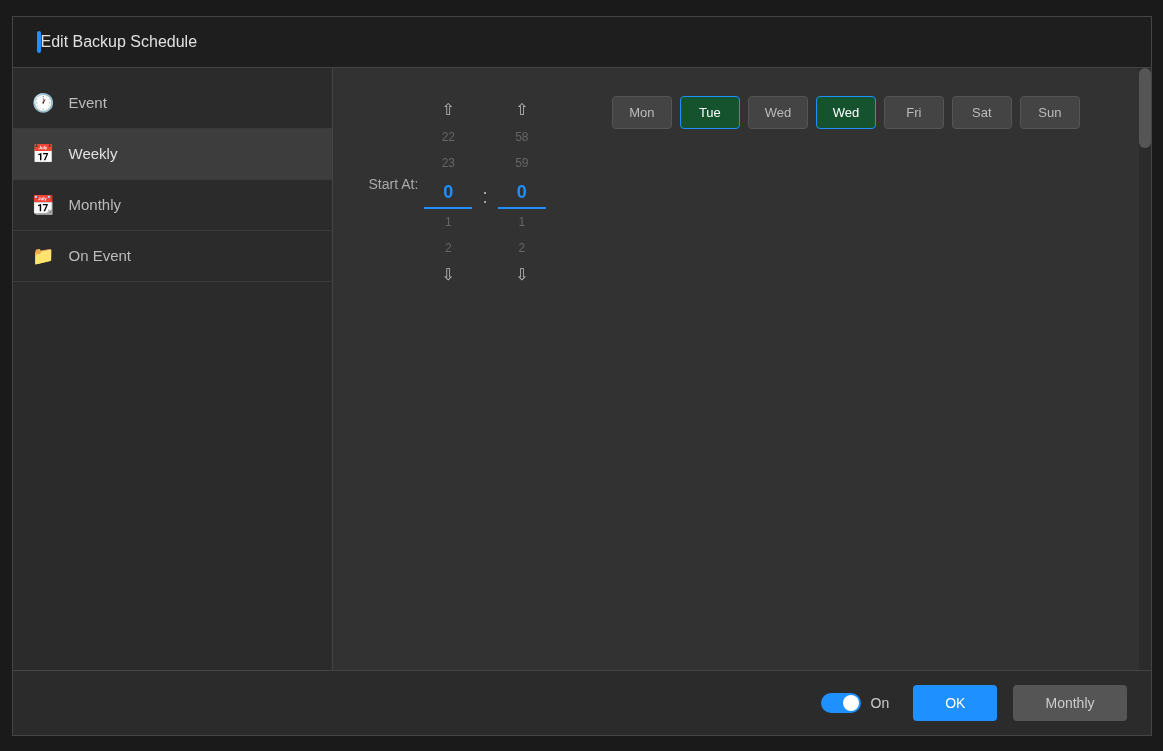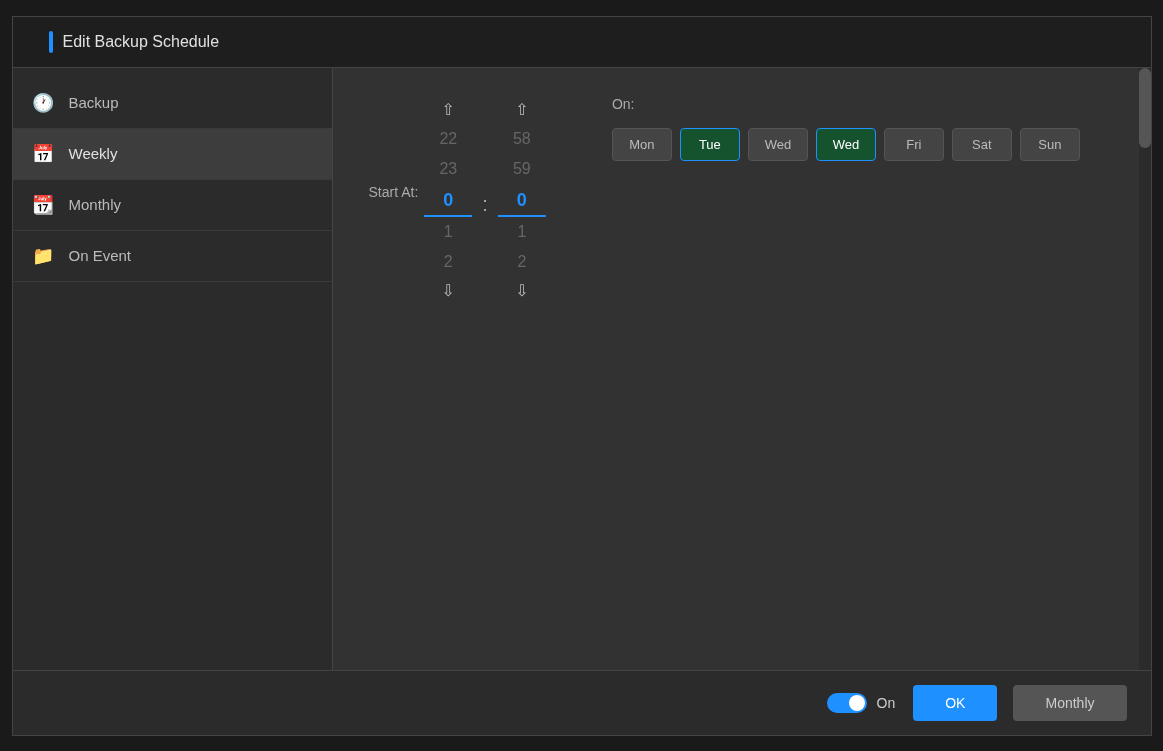--- a/index.html
+++ b/index.html
@@ -16,25 +16,24 @@
     .dialog {
       background: #2b2b2b;
       width: 1140px;
       height: 720px;
       border: 1px solid #444;
       display: flex;
       flex-direction: column;
     }
     .dialog-header {
       background: #1e1e1e;
-      padding: 14px 36px;
+      padding: 14px 24px;
       border-bottom: 1px solid #444;
       display: flex;
       align-items: center;
-      gap: 10px;
     }
     .header-accent {
       width: 4px;
       height: 22px;
       background: #1e90ff;
       border-radius: 2px;
     }
     .dialog-title {
       color: #e0e0e0;
       font-size: 16px;
@@ -131,21 +130,21 @@
       background: none;
       border: none;
       color: #bbb;
       font-size: 16px;
       cursor: pointer;
       padding: 6px 10px;
       line-height: 1;
     }
     .time-value {
       color: #e0e0e0;
-      font-size: 16px;
+      font-size: 12px;
       padding: 6px 0;
       text-align: center;
     }
     .time-value.current {
       color: #1e90ff;
       font-size: 18px;
       font-weight: bold;
       border-bottom: 2px solid #1e90ff;
       width: 48px;
       text-align: center;
@@ -185,21 +184,21 @@
       padding: 14px 24px;
       display: flex;
       align-items: center;
       justify-content: flex-end;
       gap: 16px;
     }
     .toggle-group {
       display: flex;
       align-items: center;
       gap: 10px;
-      margin-right: 2px;
+      margin-right: 8px;
     }
     .toggle-label {
       color: #ccc;
       font-size: 14px;
     }
     .toggle {
       width: 40px;
       height: 20px;
       background: #1e90ff;
       border-radius: 10px;
@@ -239,21 +238,21 @@
   <div class="dialog-header">
     <div class="header-accent"></div>
     <span class="dialog-title">Edit Backup Schedule</span>
   </div>
 
   <div class="dialog-body">
 
     <div class="sidebar">
       <div class="sidebar-item">
         <span class="sidebar-icon">🕐</span>
-        <span>Backup</span>
+        <span>Event</span>
       </div>
       <div class="sidebar-item active">
         <span class="sidebar-icon">📅</span>
         <span>Weekly</span>
       </div>
       <div class="sidebar-item">
         <span class="sidebar-icon">📆</span>
         <span>Monthly</span>
       </div>
       <div class="sidebar-item">
@@ -287,21 +286,20 @@
               <div class="time-value dim">59</div>
               <div class="time-value current">0</div>
               <div class="time-value dim">1</div>
               <div class="time-value dim">2</div>
               <button class="time-arrow">⇩</button>
             </div>
           </div>
         </div>
 
         <div class="days-section">
-          <div class="section-label">On:</div>
           <div class="days-row">
             <button class="day-btn">Mon</button>
             <button class="day-btn active">Tue</button>
             <button class="day-btn">Wed</button>
             <button class="day-btn active">Wed</button>
             <button class="day-btn">Fri</button>
             <button class="day-btn">Sat</button>
             <button class="day-btn">Sun</button>
           </div>
         </div>

